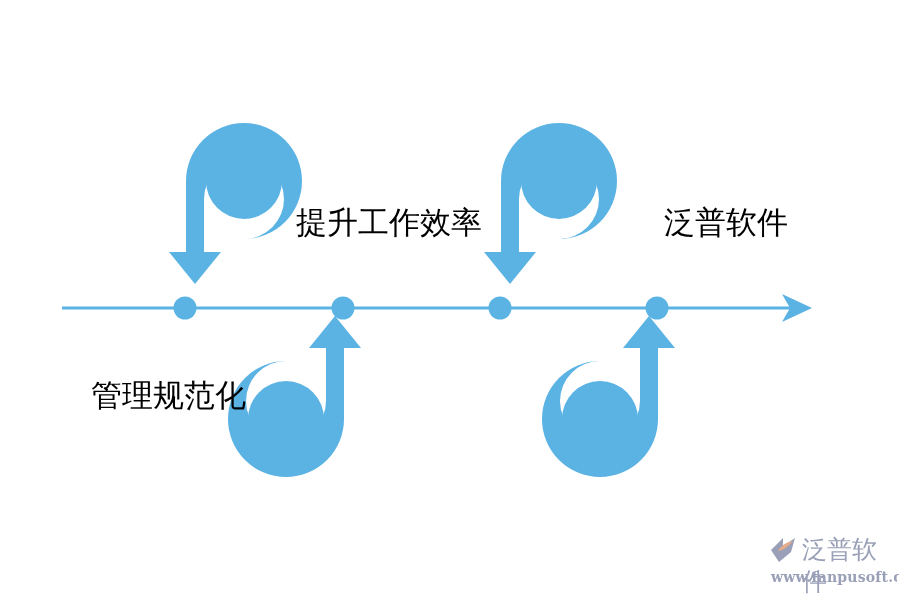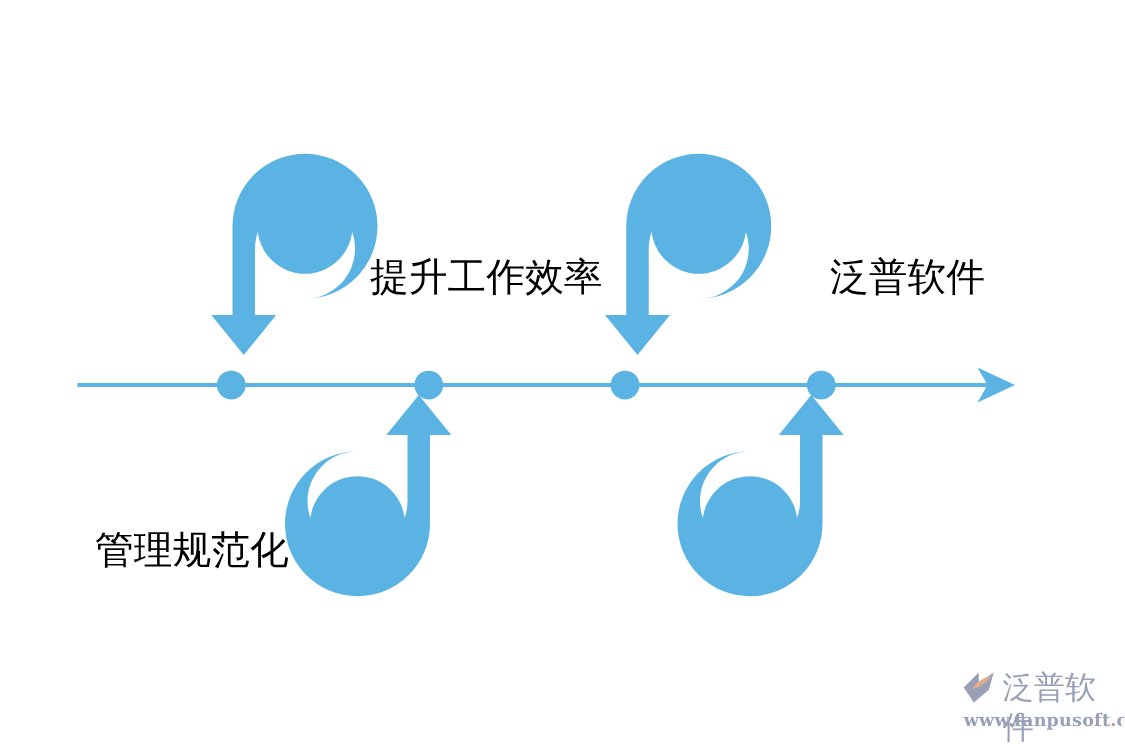--- a/index.html
+++ b/index.html
@@ -30,21 +30,21 @@
     color: #000000;
     font-family: "DejaVu Sans", "Liberation Sans", sans-serif;
     font-size: 31px;
     line-height: 1;
     font-weight: 400;
     white-space: nowrap;
     letter-spacing: 0px;
   }
   #label-top-1 { left: 296px; top: 207px; }
   #label-top-2 { left: 664px; top: 207px; }
-  #label-bottom-1 { left: 76px; top: 380px; margin-top: 45px; }
+  #label-bottom-1 { left: 91px; top: 380px; }
   #label-bottom-2 { left: 461px; top: 380px; }
 
   #watermark {
     position: absolute;
     left: 769px;
     top: 534px;
     width: 126px;
     height: 58px;
     opacity: 0.88;
   }

